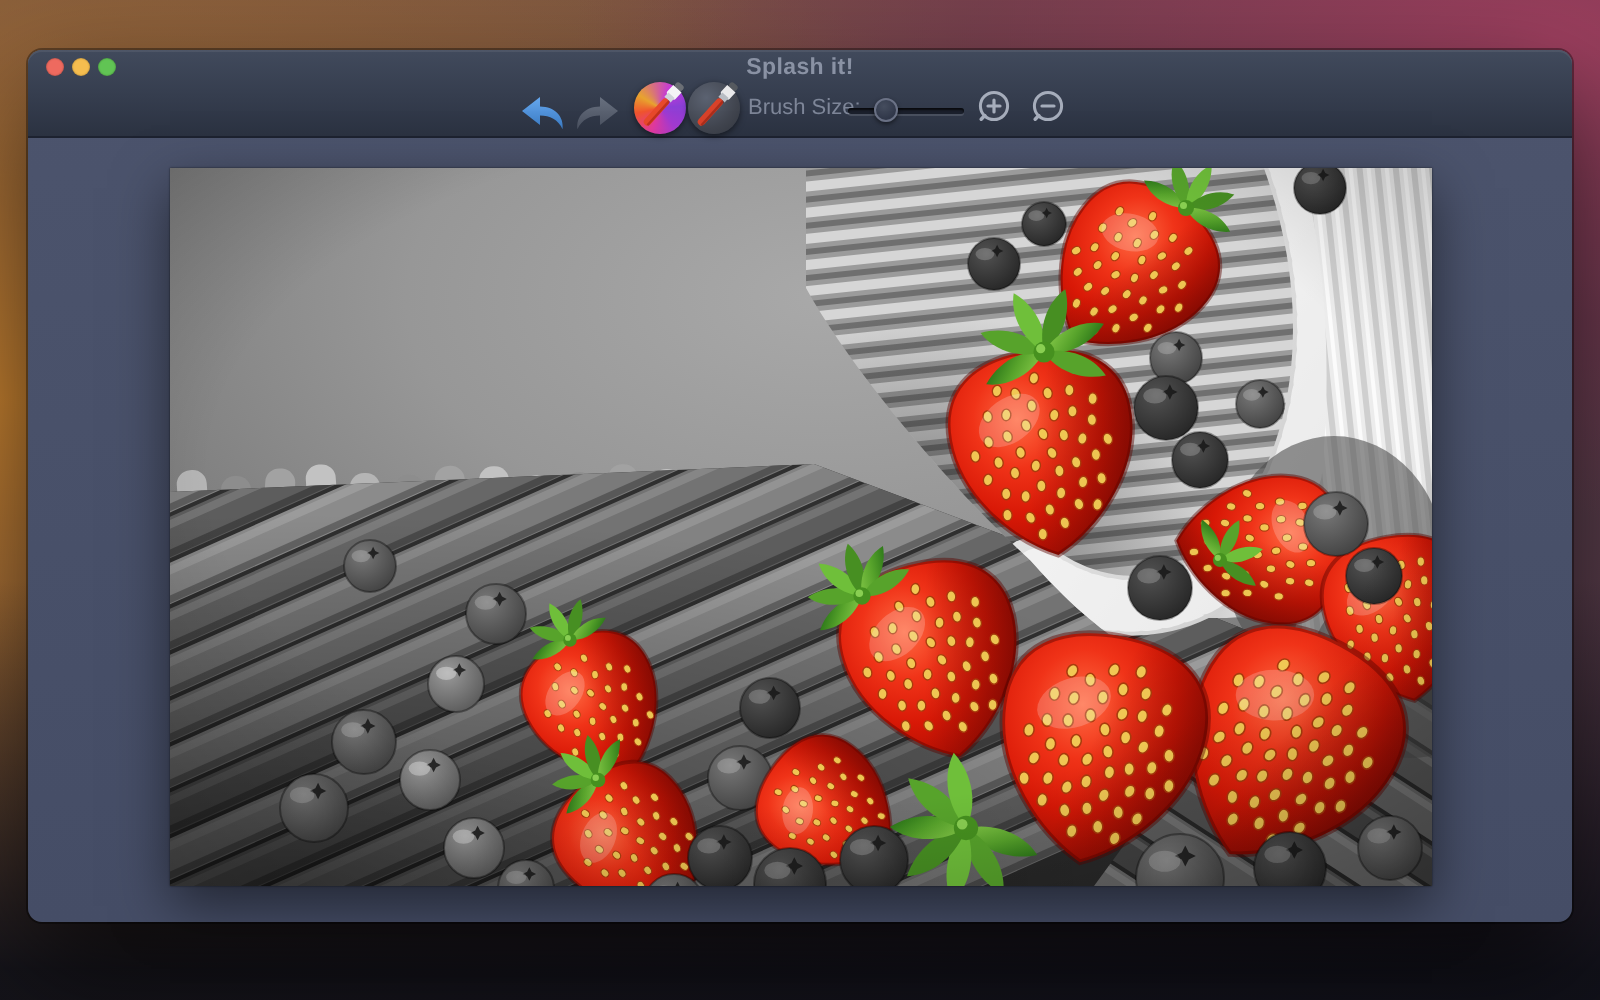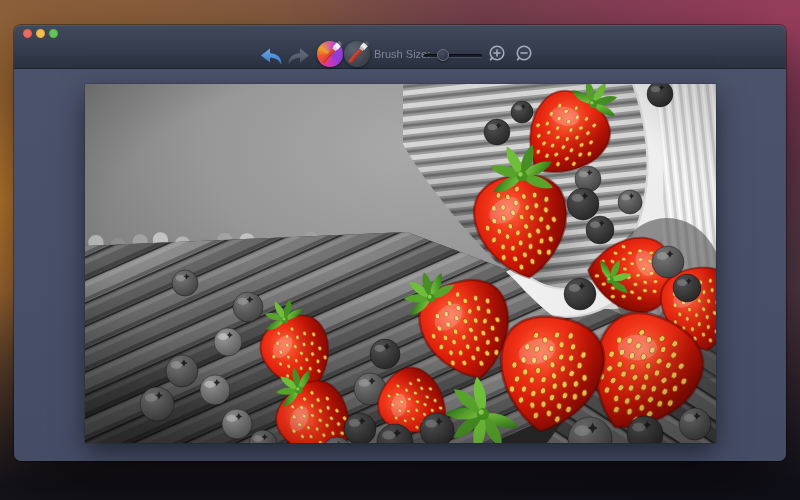--- a/index.html
+++ b/index.html
@@ -42,20 +42,21 @@
 
 <div class="desktop">
   <div class="window">
 
     <div class="header">
       <div class="lights">
         <span class="light" style="background: rgb(238, 106, 95);"></span>
         <span class="light" style="background: rgb(245, 189, 79);"></span>
         <span class="light" style="background: rgb(97, 196, 84);"></span>
       </div>
+      <div class="title">Splash it!</div>
 
       <button class="tbtn" style="left:245px;top:21px;width:26px;height:20px;">
         <svg width="24" height="19" viewBox="0 0 24 19">
           <defs>
               <linearGradient id="ug" x1="0" y1="0" x2="0" y2="1">
             <stop offset="0" stop-color="#66a8ef"></stop>
                 <stop offset="1" stop-color="#3a7ac2"></stop>
               </linearGradient>
             </defs>
           <path d="M10,1.5 L1,8.5 L10,15.5 L10,10.8 C15,10.8 19,12.8 21.3,17.6 C22,11.2 17.6,6.3 10,6.2 Z" fill="url(#ug)"></path>

